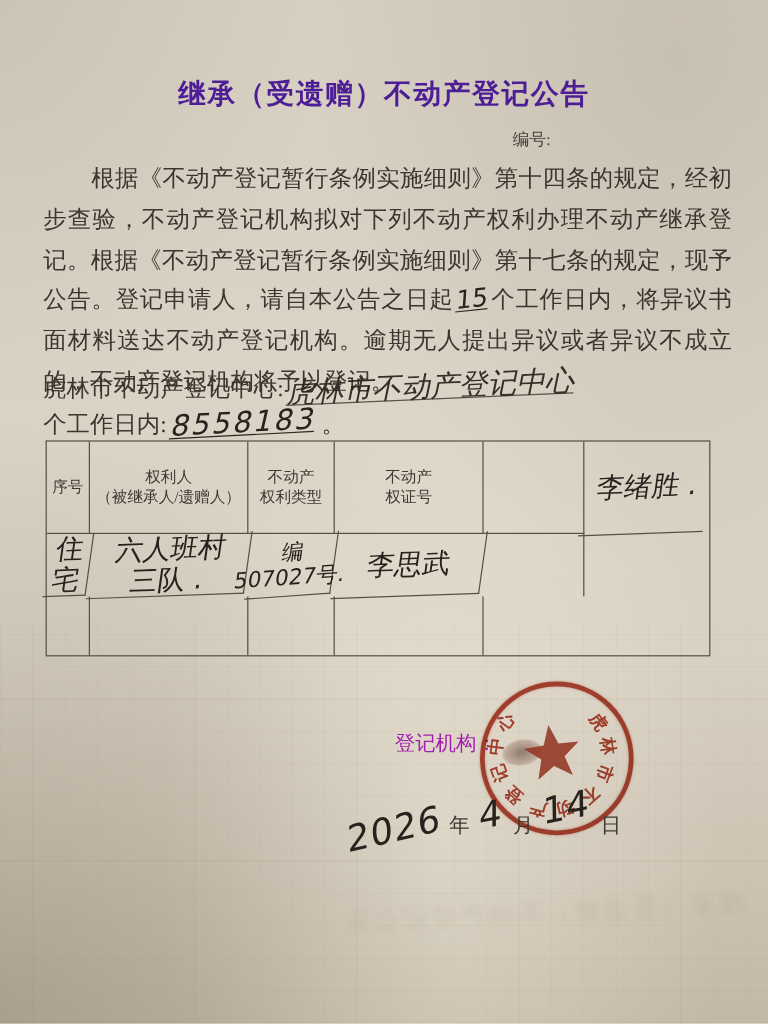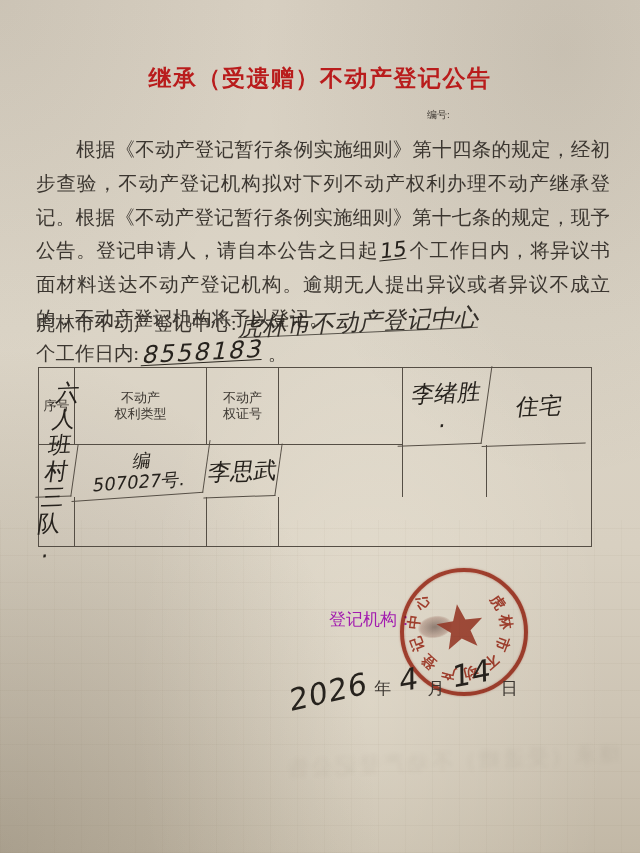--- a/index.html
+++ b/index.html
@@ -25,23 +25,23 @@
   .bleed{
     left:60px;top:752px;width:560px;
     font-size:21px;letter-spacing:3px;color:rgba(105,95,78,0.55);
     opacity:0.18;filter:blur(2px);
     transform:scaleX(-1) rotate(2.5deg);
     white-space:nowrap;
   }
   .title{
     left:0;top:63px;width:640px;text-align:center;
     font-family:"Liberation Sans","DejaVu Sans",sans-serif;
-    font-weight:700;font-size:23px;letter-spacing:1.5px;color:#b91c1c;
+    font-weight:700;font-size:23px;letter-spacing:1.5px;color:#4c1d95;
   }
-  .doc-no{left:427px;top:108px;font-size:10px;color:#46403a;}
+  .doc-no{left:427px;top:108px;font-size:14px;color:#46403a;}
   .body-text{
     left:36px;top:133px;width:574px;
     font-size:19.5px;line-height:33.8px;text-align:justify;
     text-indent:2.05em;color:#3b3630;
   }
   .hand{
     font-family:"DejaVu Sans",sans-serif;
     color:#26221d;
     display:inline-block;
   }
@@ -125,20 +125,22 @@
 <div class="abs doc-no">编号:</div>
 
 <div class="abs body-text"><span>根据《不动产登记暂行条例实施细则》第十四条的规定，经初步查验，不动产登记机构拟对下列不动产权利办理不动产继承登记。根据《不动产登记暂行条例实施细则》第十七条的规定，现予公告。登记申请人，请自本公告之日起</span><span class="hand hand-days">15</span><span>个工作日内，将异议书面材料送达不动产登记机构。逾期无人提出异议或者异议不成立的，不动产登记机构将予以登记。</span></div>
 
 <div class="abs addr-line"><span>虎林市不动产登记中心:</span><span class="hand hand-addr">虎林市不动产登记中心</span></div>
 
 <div class="abs contact-line"><span>个工作日内:</span><span class="hand hand-phone">8558183</span><span>。</span></div>
 
 <div class="abs reg-table">
   <div class="cell th">序号</div>
+  <div class="cell th">权利人
+（被继承人/遗赠人）</div>
   <div class="cell th">不动产
 权利类型</div>
   <div class="cell th">不动产
 权证号</div>
 
   <div class="cell"></div>
   <div class="cell hw-cell">李绪胜 .</div>
   <div class="cell hw-cell">住宅</div>
   <div class="cell hw-cell">六人班村
 三队 .</div>

